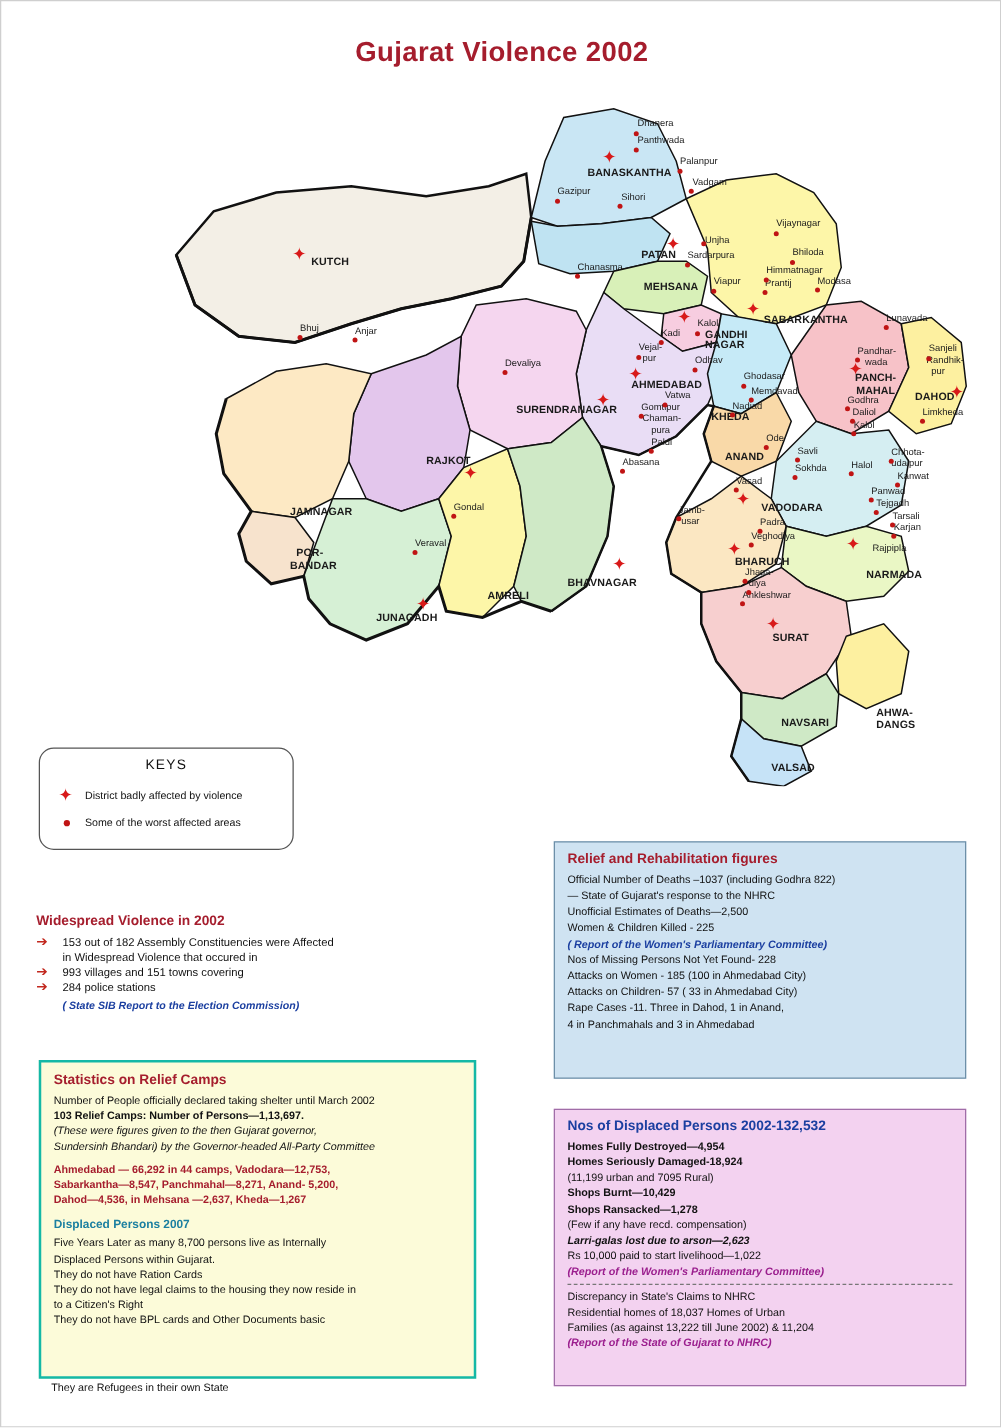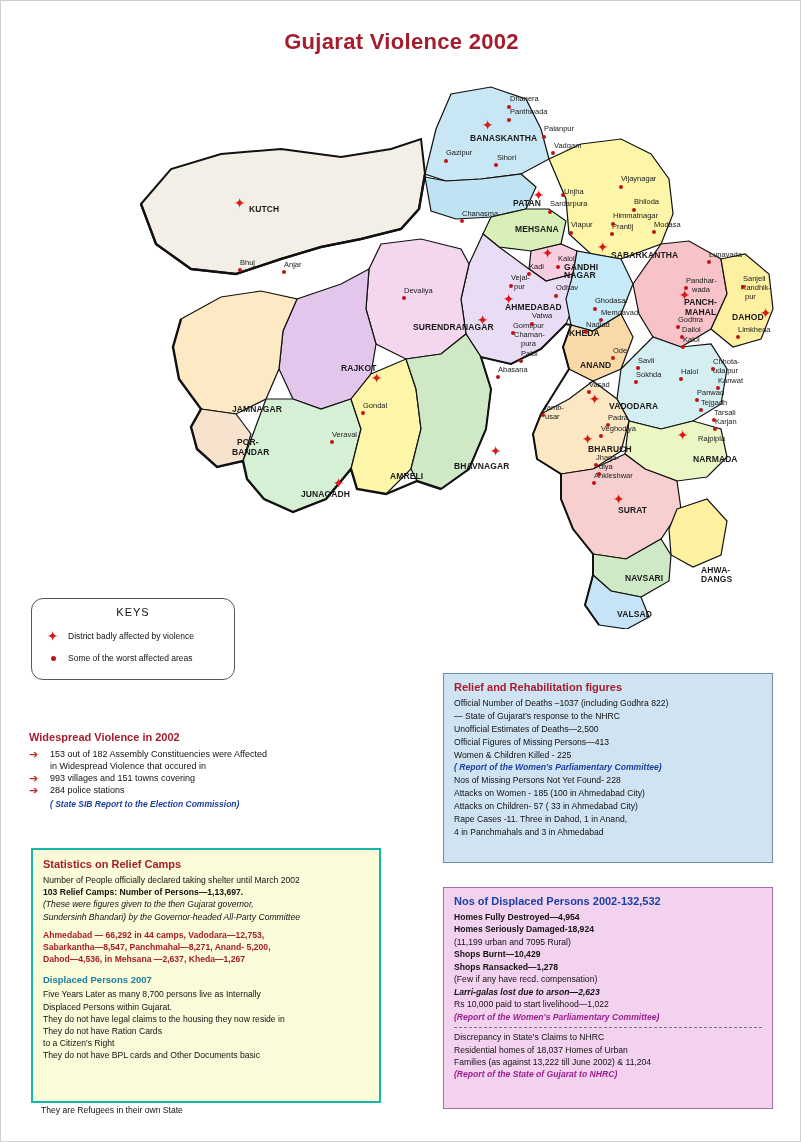--- a/index.html
+++ b/index.html
@@ -468,33 +468,32 @@
     <div class="sb-line b">103 Relief Camps: Number of Persons—1,13,697.</div>
     <div class="sb-line i">(These were figures given to the then Gujarat governor,</div>
     <div class="sb-line i">Sundersinh Bhandari) by the Governor-headed All-Party Committee</div>
     <div style="height:6px"></div>
     <div class="sb-line red">Ahmedabad — 66,292 in 44 camps, Vadodara—12,753,</div>
     <div class="sb-line red">Sabarkantha—8,547, Panchmahal—8,271, Anand- 5,200,</div>
     <div class="sb-line red">Dahod—4,536, in Mehsana —2,637, Kheda—1,267</div>
     <div class="sb-sub">Displaced Persons 2007</div>
     <div class="sb-line">Five Years Later as many 8,700 persons live as Internally</div>
     <div class="sb-line">Displaced Persons within Gujarat.</div>
+    <div class="sb-line">They do not have Ration Cards</div>
     <div class="sb-line">They do not have legal claims to the housing they now reside in</div>
-    <div class="sb-line">They do not have Ration Cards</div>
     <div class="sb-line">to a Citizen's Right</div>
     <div class="sb-line">They do not have BPL cards and Other Documents basic</div>
   </div>
   <div class="sb-line" style="position:absolute;left:40px;top:1103px;">They  are Refugees in their own State</div>
 
   <div id="relief-box">
     <div class="rb-title">Relief and Rehabilitation figures</div>
     <div class="rb-line">Official Number of Deaths –1037 (including Godhra 822)</div>
     <div class="rb-line">— State of Gujarat's response to the NHRC</div>
     <div class="rb-line">Unofficial Estimates of Deaths—2,500</div>
-    <div class="rb-line">Official Figures of Missing Persons—413</div>
     <div class="rb-line">Women &amp; Children Killed - 225</div>
     <div class="rb-line src">( Report of the Women's Parliamentary Committee)</div>
     <div class="rb-line">Nos of Missing Persons Not Yet Found- 228</div>
     <div class="rb-line">Attacks on Women - 185 (100 in Ahmedabad City)</div>
     <div class="rb-line">Attacks on Children- 57 ( 33 in Ahmedabad City)</div>
     <div class="rb-line">Rape Cases -11. Three in Dahod, 1 in Anand,</div>
     <div class="rb-line">4 in Panchmahals and 3 in Ahmedabad</div>
   </div>
 
   <div id="displaced-box">

